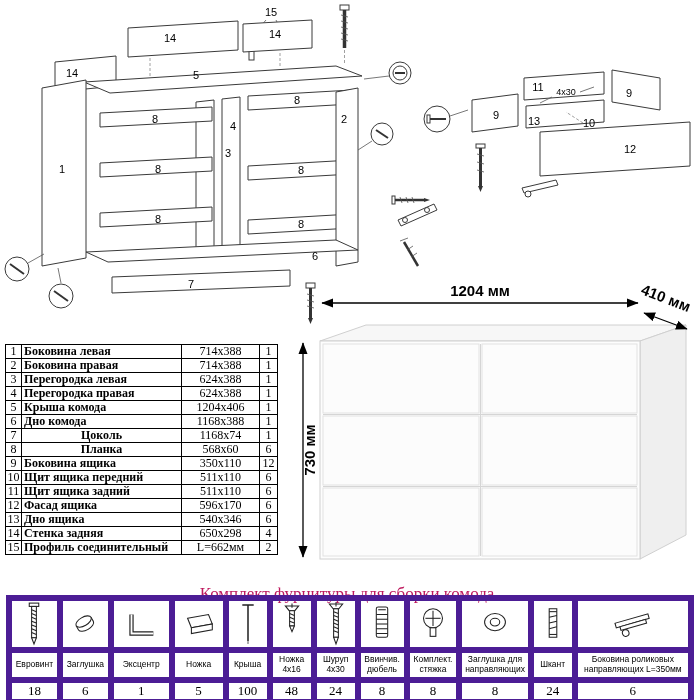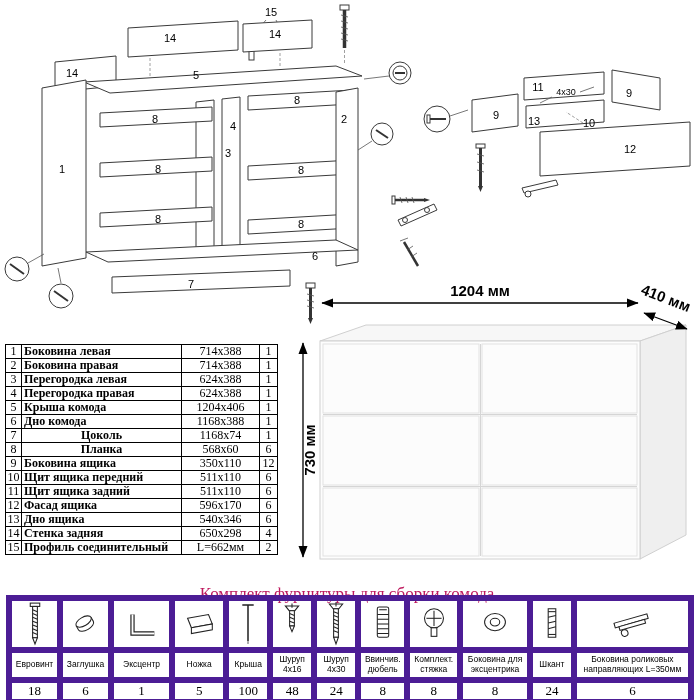--- a/index.html
+++ b/index.html
@@ -479,25 +479,25 @@
             </g>
           </svg>
         </td>
       </tr>
     <tr id="hw-names">
         <td class="hw-name-cell">Евровинт</td>
         <td class="hw-name-cell">Заглушка</td>
         <td class="hw-name-cell">Эксцентр</td>
         <td class="hw-name-cell">Ножка</td>
         <td class="hw-name-cell">Крыша</td>
-        <td class="hw-name-cell">Шуруп 4x16</td>
+        <td class="hw-name-cell">Ножка 4x16</td>
         <td class="hw-name-cell">Шуруп 4x30</td>
         <td class="hw-name-cell">Ввинчив. дюбель</td>
         <td class="hw-name-cell">Комплект. стяжка</td>
-        <td class="hw-name-cell">Боковина для эксцентрика</td>
+        <td class="hw-name-cell">Заглушка для направляющих</td>
         <td class="hw-name-cell">Шкант</td>
         <td class="hw-name-cell">Боковина роликовых направляющих L=350мм</td>
       </tr>
     <tr id="hw-qtys">
         <td class="hw-qty-cell">18</td>
         <td class="hw-qty-cell">6</td>
         <td class="hw-qty-cell">1</td>
         <td class="hw-qty-cell">5</td>
         <td class="hw-qty-cell">100</td>
         <td class="hw-qty-cell">48</td>

